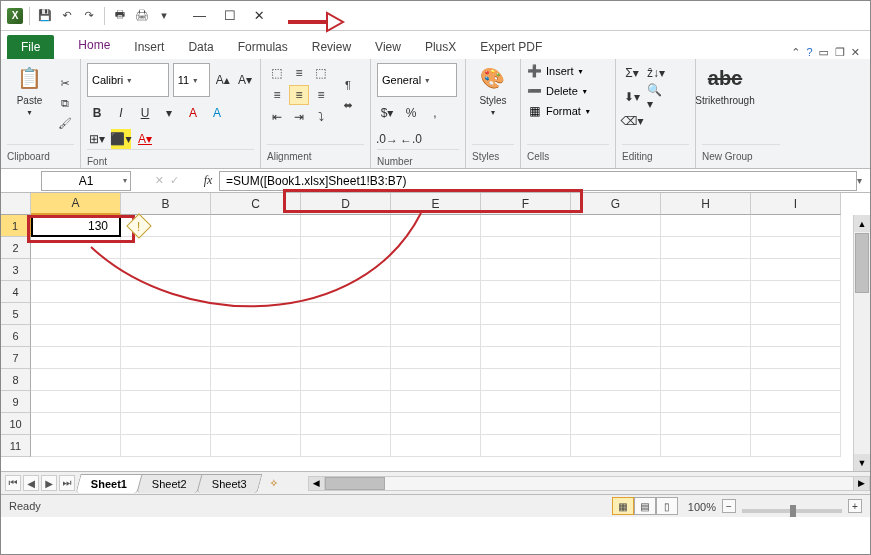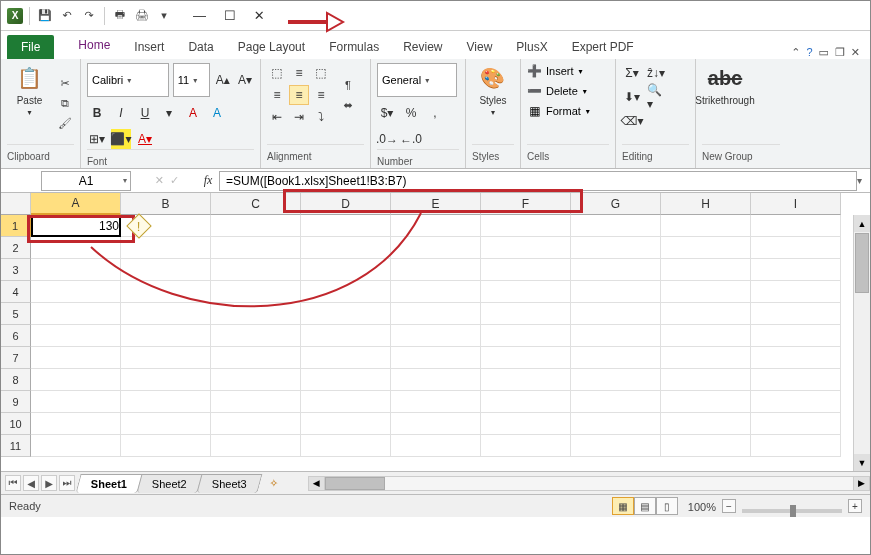--- a/index.html
+++ b/index.html
@@ -45,21 +45,21 @@
 .corner { width:30px; height:22px; background:#f3f3f3; border-right:1px solid #ccc; border-bottom:1px solid #aaa; position:absolute; left:0; top:0; }
 .colheads { position:absolute; left:30px; top:0; height:22px; display:flex; }
 .ch { width:90px; border-right:1px solid #ccc; border-bottom:1px solid #aaa; background:#f3f3f3; font-size:12px; display:flex; align-items:center; justify-content:center; color:#333; }
 .ch.sel { background:#ffdf80; border-bottom:2px solid #e0a030; }
 .rowheads { position:absolute; left:0; top:22px; width:30px; }
 .rh { height:22px; border-bottom:1px solid #ccc; border-right:1px solid #aaa; background:#f3f3f3; font-size:11px; display:flex; align-items:center; justify-content:center; color:#333; }
 .rh.sel { background:#ffdf80; border-right:2px solid #e0a030; }
 .cells { position:absolute; left:30px; top:22px; }
 .crow { display:flex; }
 .cell { width:90px; height:22px; border-right:1px solid #e0e0e0; border-bottom:1px solid #e0e0e0; font-size:12px; display:flex; align-items:center; justify-content:flex-end; padding:0 4px; background:#fff; color:#000; }
-.cell.active { border:2px solid #000; padding:0 0; position:relative; z-index:2; }
+.cell.active { border:2px solid #000; padding:0 11px; position:relative; z-index:2; }
 .vscroll { position:absolute; right:0; top:22px; bottom:0; width:17px; background:#f0f0f0; border-left:1px solid #ccc; display:flex; flex-direction:column; }
 .vscroll .arr { height:17px; background:#e0e0e0; font-size:9px; display:flex; align-items:center; justify-content:center; cursor:pointer; }
 .vscroll .thumb { height:60px; background:#c0c0c0; margin:1px; border:1px solid #aaa; }
 .sheet-tabs { height:24px; display:flex; align-items:center; background:#f0f0f0; border-top:1px solid #bbb; border-bottom:1px solid #bbb; font-size:11px; }
 .navbtns { display:flex; gap:2px; padding:0 4px; }
 .navbtns span { width:16px; height:16px; display:flex; align-items:center; justify-content:center; cursor:pointer; color:#555; font-size:10px; border:1px solid #ccc; background:#fafafa;}
 .stab { padding:3px 12px; background:#e8e8e8; border:1px solid #aaa; border-bottom:none; border-radius:0 0 4px 4px; margin-left:-1px; cursor:pointer; transform:skewX(-15deg); }
 .stab span { display:inline-block; transform:skewX(15deg); }
 .stab.active { background:#fff; font-weight:bold; }
 .stab-new { width:28px; text-align:center; cursor:pointer; color:#c07000; }
@@ -100,21 +100,20 @@
     <span>☐</span>
     <span>✕</span>
   </div>
 </div>
 
 <div class="tabs">
   <div class="filetab">File</div>
   <div class="tab active">Home</div>
   <div class="tab">Insert</div>
   <div class="tab">Data</div>
-  <div class="tab">Page Layout</div>
   <div class="tab">Formulas</div>
   <div class="tab">Review</div>
   <div class="tab">View</div>
   <div class="tab">PlusX</div>
   <div class="tab">Expert PDF</div>
   <div class="tabs-right">
     <span>⌃</span>
     <span style="color:#2a6fc9">?</span>
     <span>▭</span>
     <span>❐</span>

